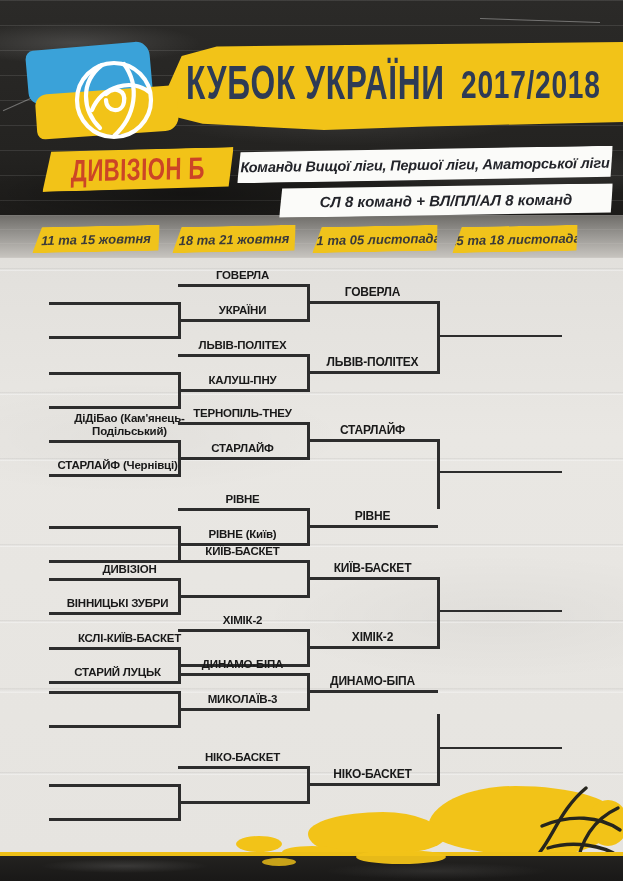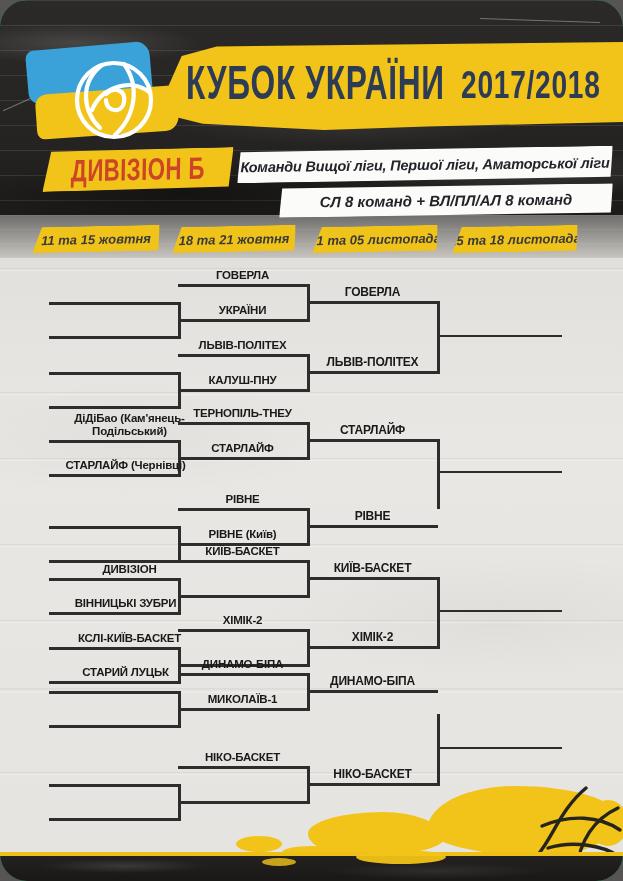--- a/index.html
+++ b/index.html
@@ -1,19 +1,19 @@
 <!DOCTYPE html>
 <html><head>
 <meta charset="utf-8">
 <style>
   * { margin:0; padding:0; box-sizing:border-box; }
   body { background:#555; font-family:"Liberation Sans", sans-serif; }
   .page{
     position:relative; width:623px; height:881px; margin:0 auto;
-    background:#22c55e; overflow:hidden;border-radius:27px;
+    background:#22c55e; overflow:hidden;
   }
   
   .band-dark{
     position:absolute; left:0; top:0; width:623px; height:215px;
     background-image:
       radial-gradient(ellipse 180px 30px at 12% 20%, rgba(255,255,255,.14), transparent 70%),
       radial-gradient(ellipse 260px 40px at 55% 55%, rgba(255,255,255,.08), transparent 70%),
       radial-gradient(ellipse 220px 36px at 85% 80%, rgba(255,255,255,.10), transparent 70%),
       radial-gradient(ellipse 300px 50px at 30% 90%, rgba(0,0,0,.35), transparent 70%),
       repeating-linear-gradient(180deg, rgba(255,255,255,.10) 0 1px, transparent 1px 25px),
@@ -111,21 +111,21 @@
   .v-c1 { left:178px; top:18px; height:37px; }
   .v-c2 { left:307px; top:0;    height:38px; }
   .tl{
     position:absolute; transform:translateY(-100%); text-align:center;
     font-weight:700; font-size:11.5px; line-height:13px; color:#191919;
     letter-spacing:-.2px; white-space:nowrap;
   }
   .t-r2t{ left:178px; width:129px; top:-2px; }
   .t-r1t{ left:49px;  width:161px; top:16px; white-space:normal; }
   .t-r2b{ left:178px; width:129px; top:33px; }
-  .t-r1b{ left:45px;  width:161px; top:50px; white-space:normal;text-align:center; }
+  .t-r1b{ left:37px;  width:161px; top:50px; white-space:normal;text-align:center; }
   .t-r3 { left:307px; width:131px; top:15px; font-size:12px; }
   .sf-v{ position:absolute; left:437px; width:3px; background:#2d2d2d; }
   .sf-h{ position:absolute; left:437px; width:125px; height:2px; background:#2d2d2d; }
 
   
   .yellow-line{ position:absolute; left:0; top:852px; width:623px; height:4px; background:#edbf17; z-index:3; }
   .bottom-bar{
     position:absolute; left:0; top:856px; width:623px; height:25px; z-index:4;
     background-image:
       radial-gradient(ellipse 120px 10px at 20% 40%, rgba(255,255,255,.12), transparent 70%),
@@ -289,21 +289,21 @@
 
     <div class="group" style="top:673px">
       <div class="hl l-r2t"></div>
       <div class="hl l-r1t"></div>
       <div class="hl l-r2b"></div>
       <div class="hl l-r1b"></div>
       <div class="vl v-c1"></div>
       <div class="vl v-c2"></div>
       <div class="hl l-r3"></div>
       <div class="tl t-r2t">ДИНАМО-БІПА</div>
-      <div class="tl t-r2b">МИКОЛАЇВ-1</div>
+      <div class="tl t-r2b">МИКОЛАЇВ-3</div>
       <div class="tl t-r3">ДИНАМО-БІПА</div>
     </div>
 
     <div class="group" style="top:766px">
       <div class="hl l-r2t"></div>
       <div class="hl l-r1t"></div>
       <div class="hl l-r2b"></div>
       <div class="hl l-r1b"></div>
       <div class="vl v-c1"></div>
       <div class="vl v-c2"></div>

